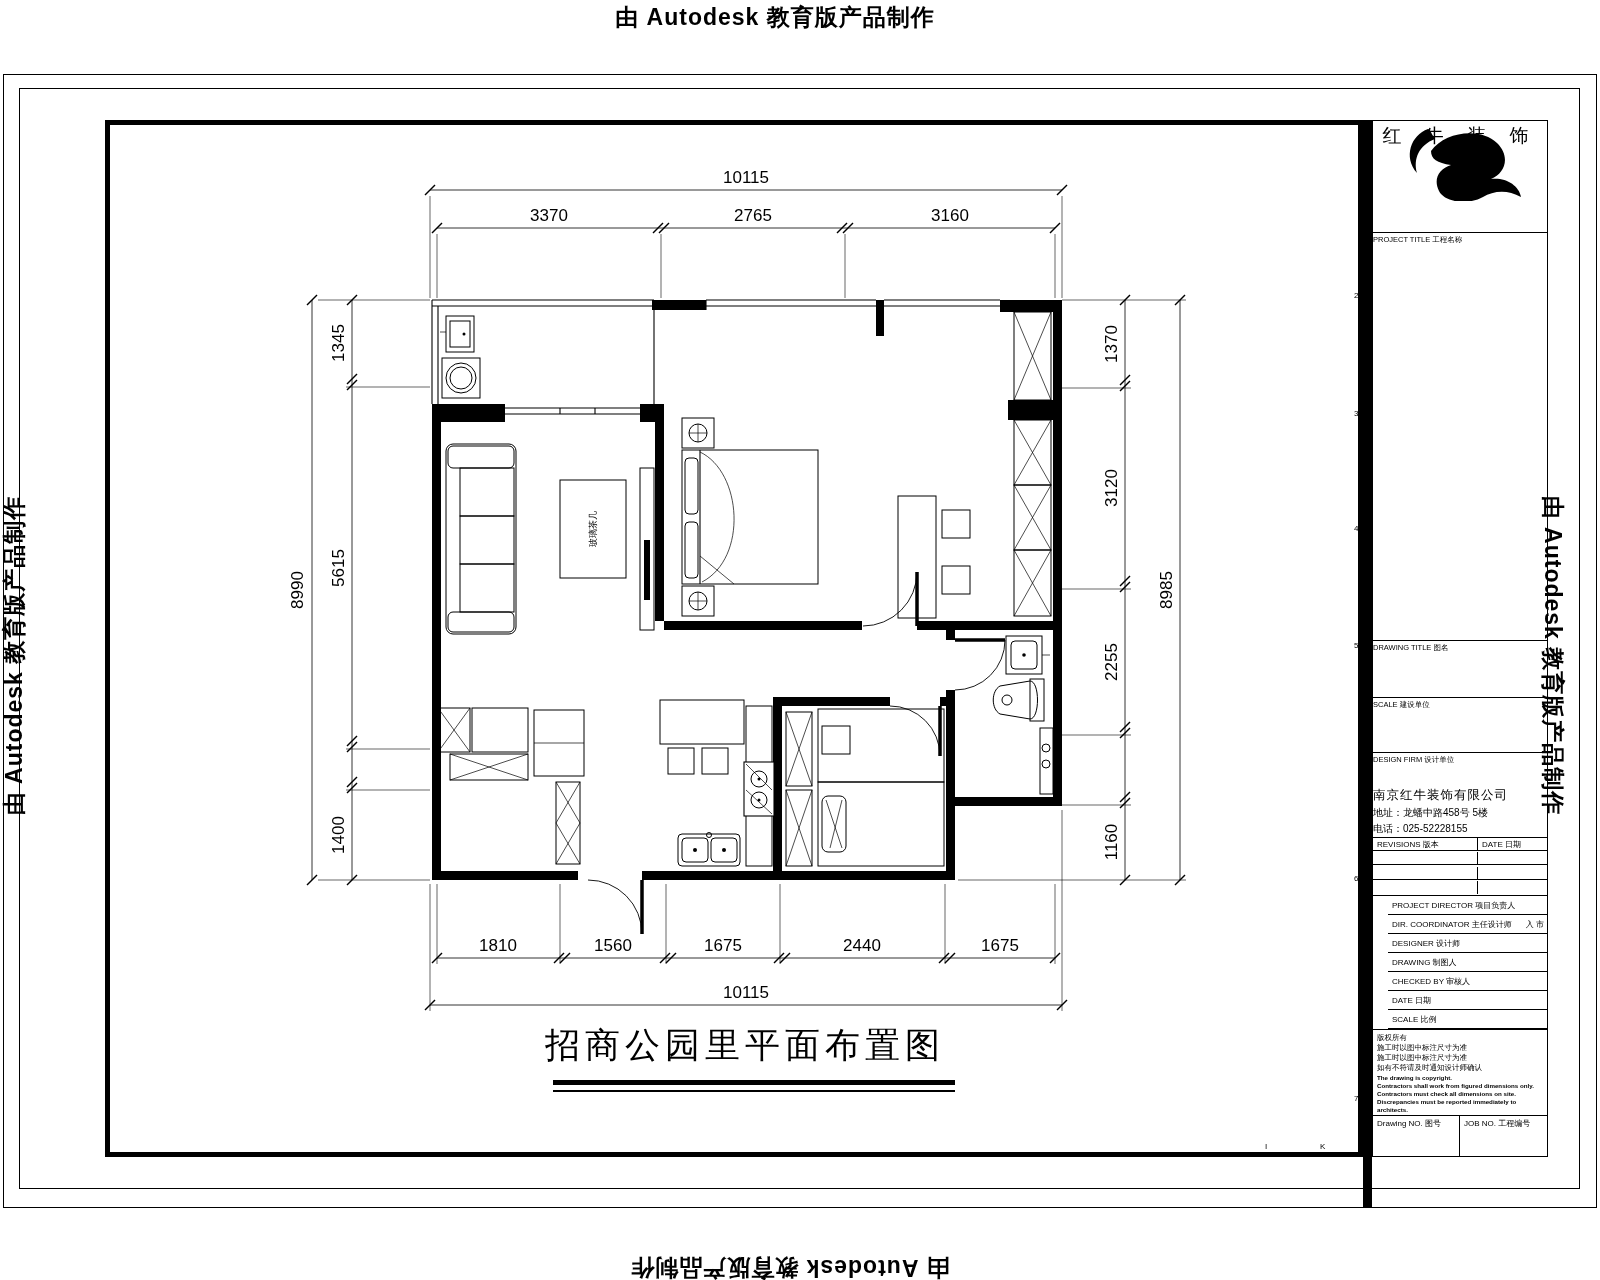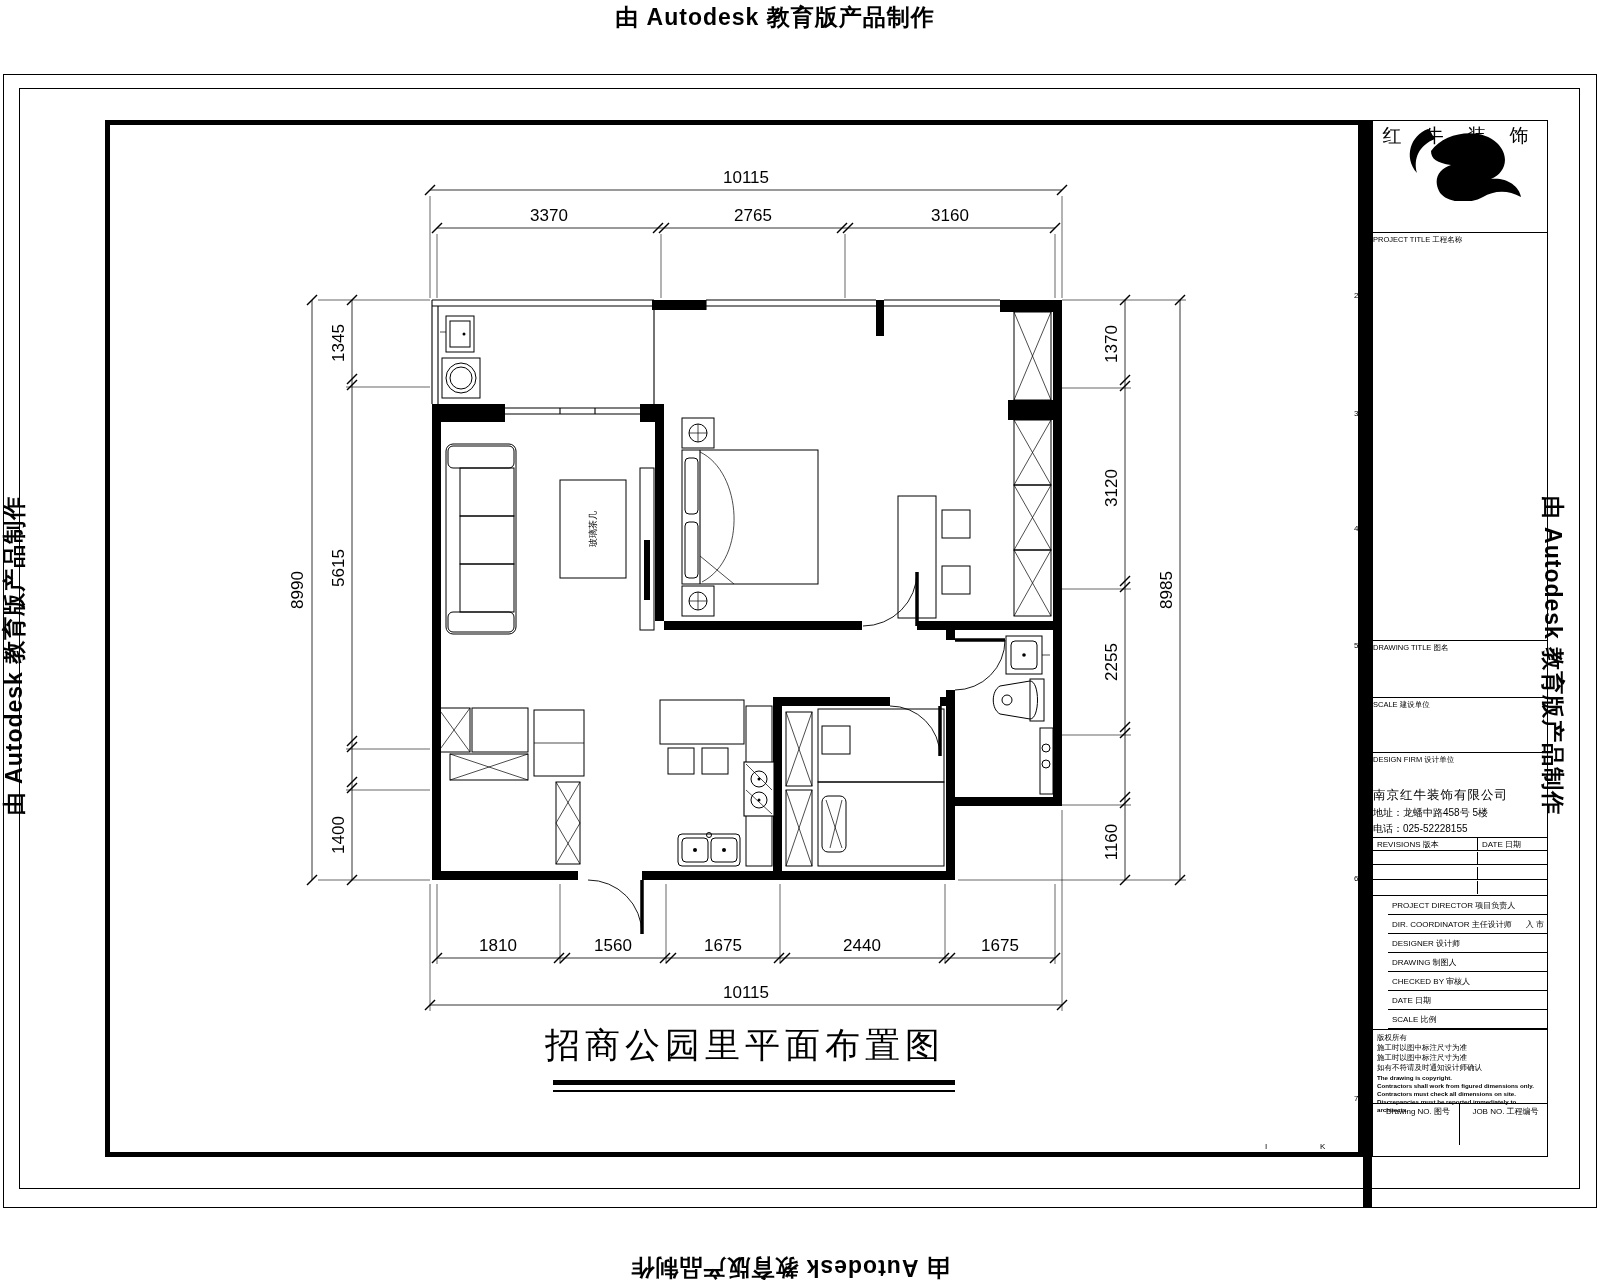--- a/index.html
+++ b/index.html
@@ -31,25 +31,25 @@
   .firm-cell .c2{font-size:10px;text-align:left;margin-top:2px;}
   .rev-cell{height:58px;padding:0;}
   .rev-grid{display:grid;grid-template-columns:104px 70px;height:100%;}
   .rev-grid div{border-bottom:1px solid #000;border-right:0;padding:1px 0 0 4px;height:13px;box-sizing:border-box;}
   .rev-grid div:nth-child(2n){border-left:1px solid #000;}
   .rev-grid div:nth-child(7),.rev-grid div:nth-child(8){border-bottom:0;}
   .fields-cell{height:134px;display:flex;flex-direction:column;}
   .frow{flex:1;border-bottom:1px solid #000;display:flex;align-items:center;padding-left:4px;box-sizing:border-box;margin-left:15px;}
   .frow:last-child{border-bottom:1px solid #000;}
   .frow .fv{margin-left:14px;font-size:8px;}
-  .notes-cell{height:74px;padding:3px 2px 0 4px;}
+  .notes-cell{height:86px;padding:3px 2px 0 4px;}
   .notes-cn{font-size:7.5px;line-height:1.35;}
   .notes-en{font-size:6.2px;font-weight:bold;line-height:1.3;}
   .dno-cell{height:41px;border-bottom:0!important;display:flex;}
-  .dno-cell .c{box-sizing:border-box;padding:2px 0 12px 4px;text-align:center;}
+  .dno-cell .c{box-sizing:border-box;padding:2px 0 12px 4px;}
   .dno-cell .c:first-child{width:86px;}
   .dno-cell .c:last-child{width:88px;border-left:1px solid #000;}
   .gmark{font-size:8px;position:absolute;}
   
   .plan-title{left:445px;top:1022px;width:600px;text-align:center;font-size:35px;font-weight:normal;letter-spacing:5px;font-family:"Liberation Sans","DejaVu Sans",sans-serif;}
   .tl-thick{left:553px;top:1080px;width:402px;height:5px;background:#000;}
   .tl-thin{left:553px;top:1090px;width:402px;height:2px;background:#000;}
   
   svg{position:absolute;left:0;top:0;}
   .blk{fill:#000;stroke:none;}

